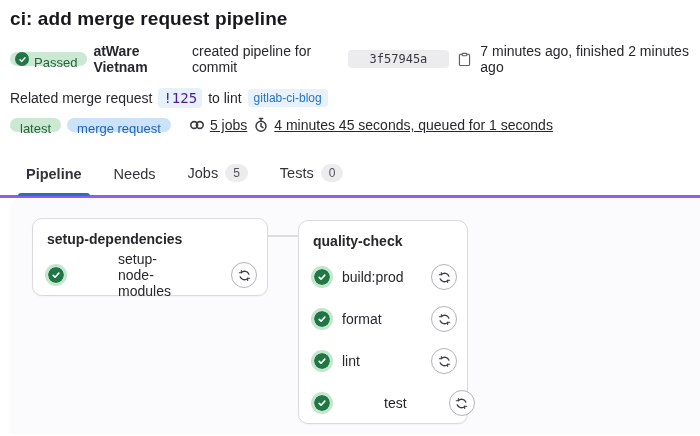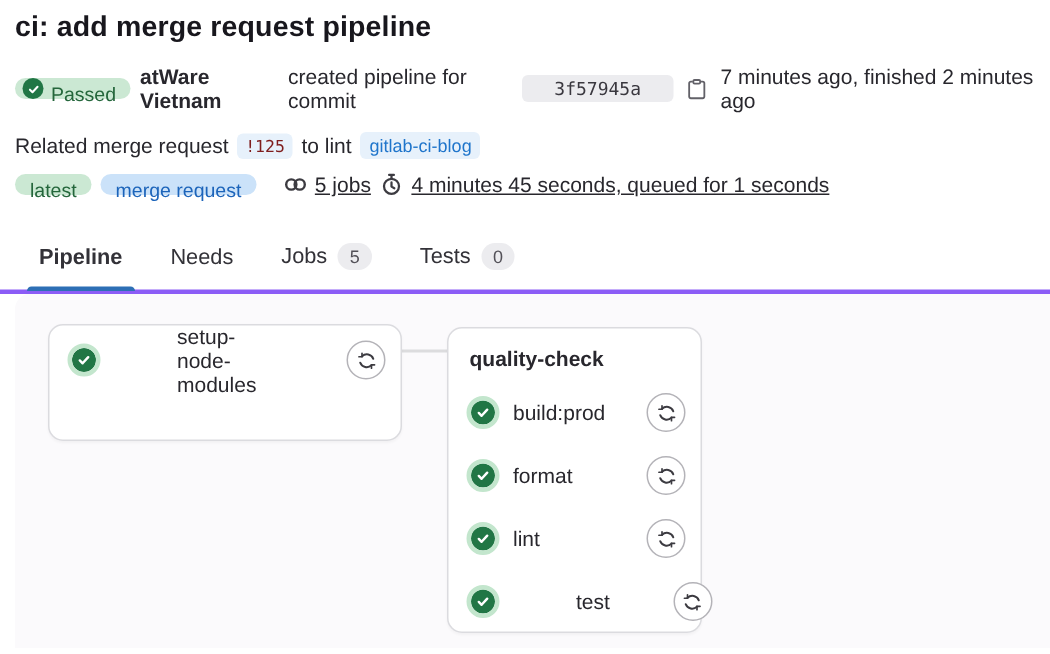--- a/index.html
+++ b/index.html
@@ -42,22 +42,22 @@
   }
   .copy-btn {
     border:0; background:transparent; padding:0 2px; cursor:pointer;
     display:inline-flex; align-items:center; color:#626168;
   }
   .mono-link {
     font-family:Liberation Sans, sans-serif; font-size:12px;
     background:#e7f1fb; color:#1f75cb; padding:2px 6px; border-radius:4px; text-decoration:none;
   }
   .mr-link {
-    font-family:"DejaVu Sans Mono", monospace; font-size:11px;
-    background:#e7f1fb; color:#7f1d1d; padding:2px 5px; border-radius:4px; text-decoration:none;
+    font-family:"DejaVu Sans Mono", monospace; font-size:14px;
+    background:#e7f1fb; color:#4c1d95; padding:2px 5px; border-radius:4px; text-decoration:none;
   }
   .meta-item { display:inline-flex; align-items:center; gap:5px; color:#28272d;text-decoration:underline; }
   .meta-gap { width:6px; }
   .icon-dark { color:#3c3b41; display:inline-flex; }
 
   
   .tabs {
     display:flex; align-items:flex-end; margin-top:21px;
     border-bottom:3px solid #8b5cf6; padding-left:10px;
   }
@@ -187,20 +187,21 @@
   <div class="tab">
     <span>Tests</span>
     <span class="tab-count">0</span>
   </div>
 </div>
 
 <div class="graph-panel">
   <div class="connector"></div>
 
   <div class="stage-card stage-setup">
+    <div class="stage-title">setup-dependencies</div>
     <div class="job-row">
       <span class="job-status">
         <svg width="10" height="10" viewBox="0 0 16 16">
             <path d="M3.5 8.5l3 3 6-6.5" fill="none" stroke="#ffffff" stroke-width="2.6" stroke-linecap="round" stroke-linejoin="round"></path>
           </svg>
       </span>
       <span class="job-name">setup-node-modules</span>
       <button class="retry-btn">
         <span>
           <svg width="13" height="13" viewBox="0 0 14 14" fill="none" stroke="#3c3b41" stroke-width="1.4" stroke-linecap="round">

